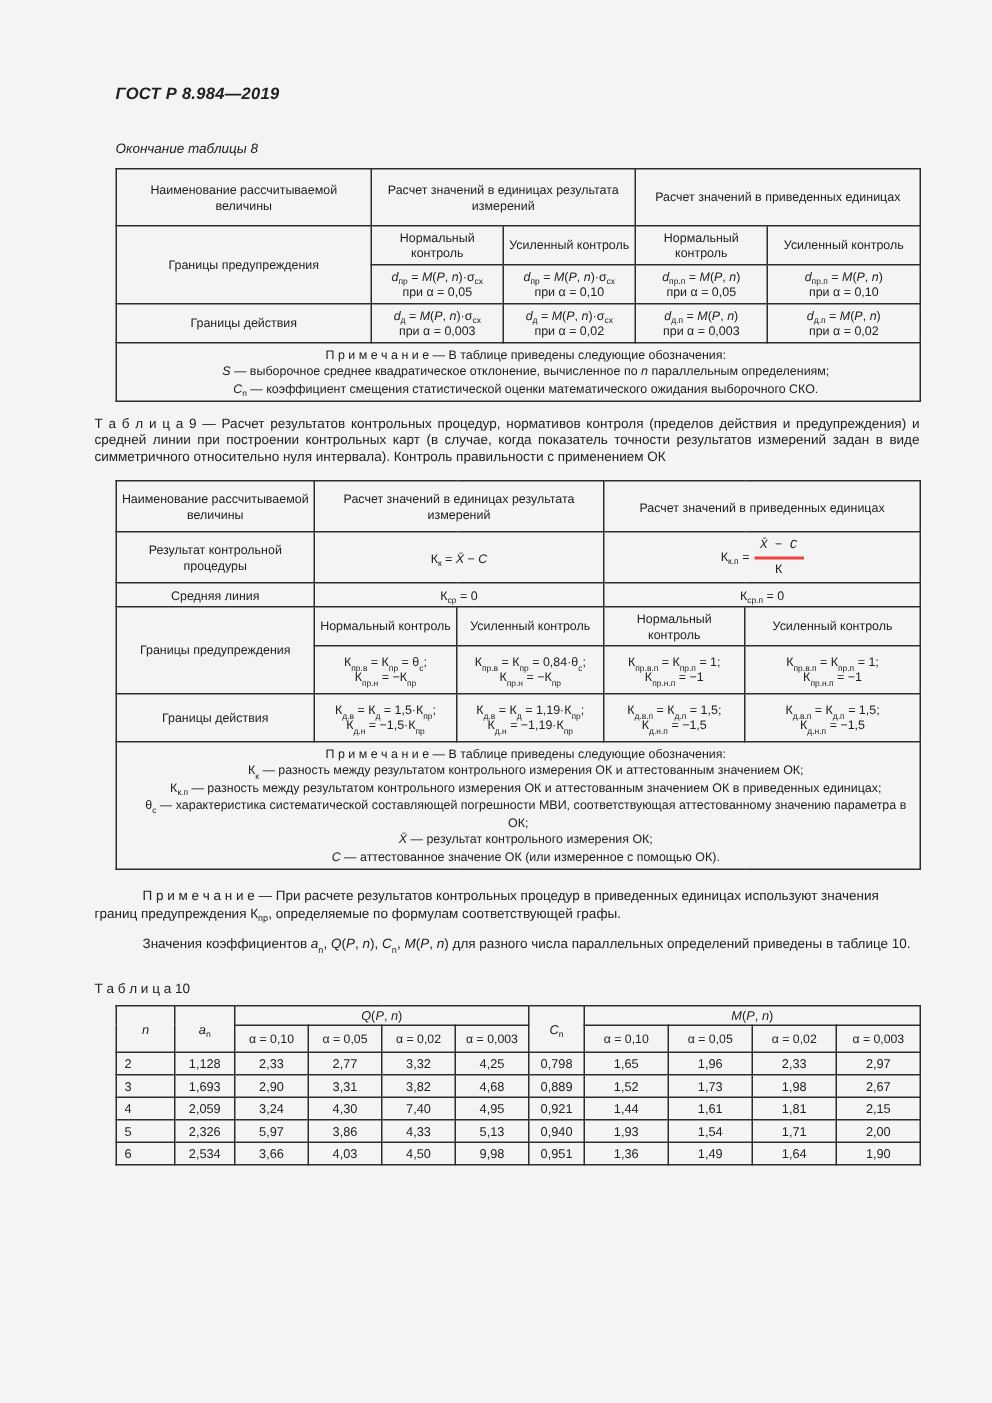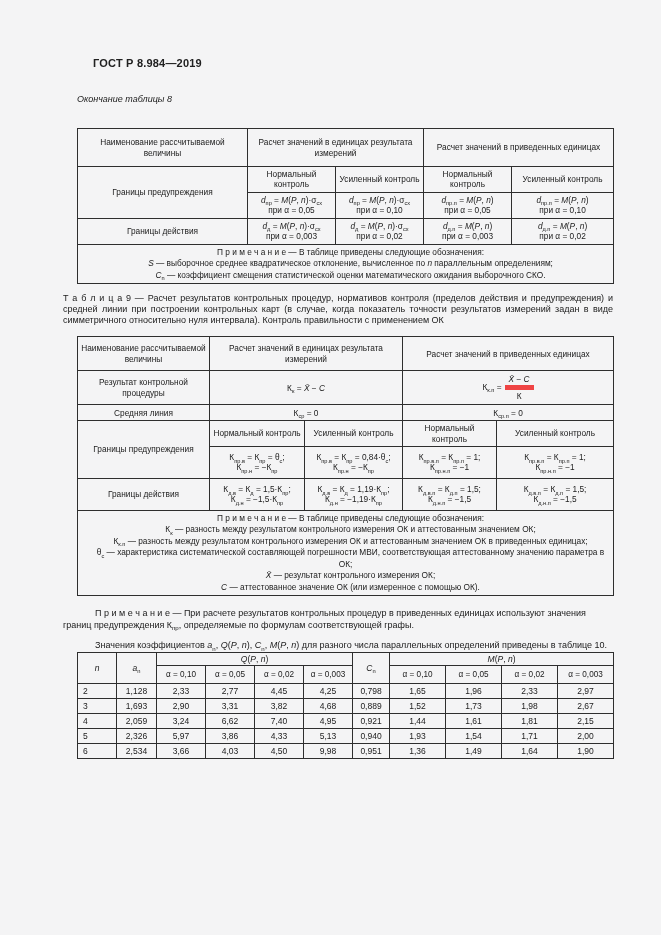--- a/index.html
+++ b/index.html
@@ -5,22 +5,22 @@
   * { margin:0; padding:0; box-sizing:border-box; }
   html,body { width:661px; height:935px; }
   body {
     background:#f4f4f5;
     font-family:"Liberation Sans", sans-serif;
     color:#212121;
     font-size:9px;
   }
   .page { width:661px; height:935px; padding:57px 48px 0 63px; overflow:hidden; }
 
-  .std-header { font-weight:bold; font-size:11px; margin-left:30px; letter-spacing:.2px; }
-  .continuation { font-style:italic; font-size:9px; margin:25px 0 24px 14px; }
+  .std-header { font-weight:bold; font-size:11px; margin-left:14px; letter-spacing:.2px;font-style:italic; }
+  .continuation { font-style:italic; font-size:9px; margin:25px 0 8px 14px; }
 
   table.doc-table {
     border-collapse:collapse; table-layout:fixed;
     margin-left:14px; width:536px;
     font-size:8.3px; line-height:1.25;
   }
   table.doc-table td {
     border:1px solid #2e2e2e;
     padding:2px 3px;
     text-align:center; vertical-align:middle;
@@ -30,21 +30,21 @@
   td.ctl { height:24px; }
   td.fml { height:26px; }
   .fline { white-space:nowrap; }
   sub { font-size:68%; vertical-align:baseline; position:relative; top:2.5px; line-height:0; }
   i { font-style:italic; }
 
   td.note-cell { text-align:left; padding:3px 7px 4px 7px; line-height:11.5px; }
   .note-line { text-indent:10px; }
 
   .frac { display:inline-flex; flex-direction:column; vertical-align:middle; text-align:center; margin-left:3px; }
-  .frac .num { padding:0 4px 1px 4px; border-bottom:5px solid #ef4444; }
+  .frac .num { padding:0 4px 1px 4px; border-bottom:2px solid #ef4444;font-family:Liberation Mono, monospace; }
   .frac .den { padding-top:1px; }
 
   .tbl-caption { margin:9px 0 10px 0; line-height:11px; text-align:justify; }
   .tbl-caption-short { margin:18px 0 6px 0; }
   .para { margin-top:12px; line-height:11.5px; text-indent:32px; }
   .para2 { margin-top:9px; line-height:11.5px; text-indent:32px; }
 
   table.num-table {
     border-collapse:collapse; table-layout:fixed;
     margin-left:14px; width:536px;
@@ -226,20 +226,21 @@
         <div class="note-line"><i>X̄</i><span> — результат контрольного измерения ОК;</span></div>
         <div class="note-line"><i>С</i><span> — аттестованное значение ОК (или измеренное с помощью ОК).</span></div>
       </td>
     </tr>
   </tbody>
     </table>
 
   <div class="para"><span>П р и м е ч а н и е  — При расчете результатов контрольных процедур в приведенных единицах используют значения границ предупреждения К</span><sub>пр</sub><span>, определяемые по формулам соответствующей графы.</span></div>
   <div class="para2"><span>Значения коэффициентов </span><i>a</i><sub>n</sub><span>, </span><i>Q</i><span>(</span><i>P</i><span>, </span><i>n</i><span>), </span><i>C</i><sub>n</sub><span>, </span><i>M</i><span>(</span><i>P</i><span>, </span><i>n</i><span>) для разного числа параллельных определений приведены в таблице 10.</span></div>
 
+  <div class="tbl-caption-short">Т а б л и ц а  10</div>
 
   <table class="num-table">
     <colgroup>
       <col style="width:39px">
         <col style="width:40px">
       <col style="width:49px">
         <col style="width:49px">
         <col style="width:49px">
         <col style="width:49px">
       <col style="width:37px">
@@ -264,21 +265,21 @@
       <td class="ah">α = 0,10</td>
       <td class="ah">α = 0,05</td>
       <td class="ah">α = 0,02</td>
       <td class="ah">α = 0,003</td>
     </tr>
     <tr>
       <td class="nleft">2</td>
       <td>1,128</td>
       <td>2,33</td>
       <td>2,77</td>
-      <td>4,45</td>
+      <td>3,32</td>
       <td>4,25</td>
       <td>0,798</td>
       <td>1,65</td>
       <td>1,96</td>
       <td>2,33</td>
       <td>2,97</td>
     </tr>
     <tr>
       <td class="nleft">3</td>
       <td>1,693</td>
@@ -289,21 +290,21 @@
       <td>0,889</td>
       <td>1,52</td>
       <td>1,73</td>
       <td>1,98</td>
       <td>2,67</td>
     </tr>
     <tr>
       <td class="nleft">4</td>
       <td>2,059</td>
       <td>3,24</td>
-      <td>6,62</td>
+      <td>4,30</td>
       <td>7,40</td>
       <td>4,95</td>
       <td>0,921</td>
       <td>1,44</td>
       <td>1,61</td>
       <td>1,81</td>
       <td>2,15</td>
     </tr>
     <tr>
       <td class="nleft">5</td>

